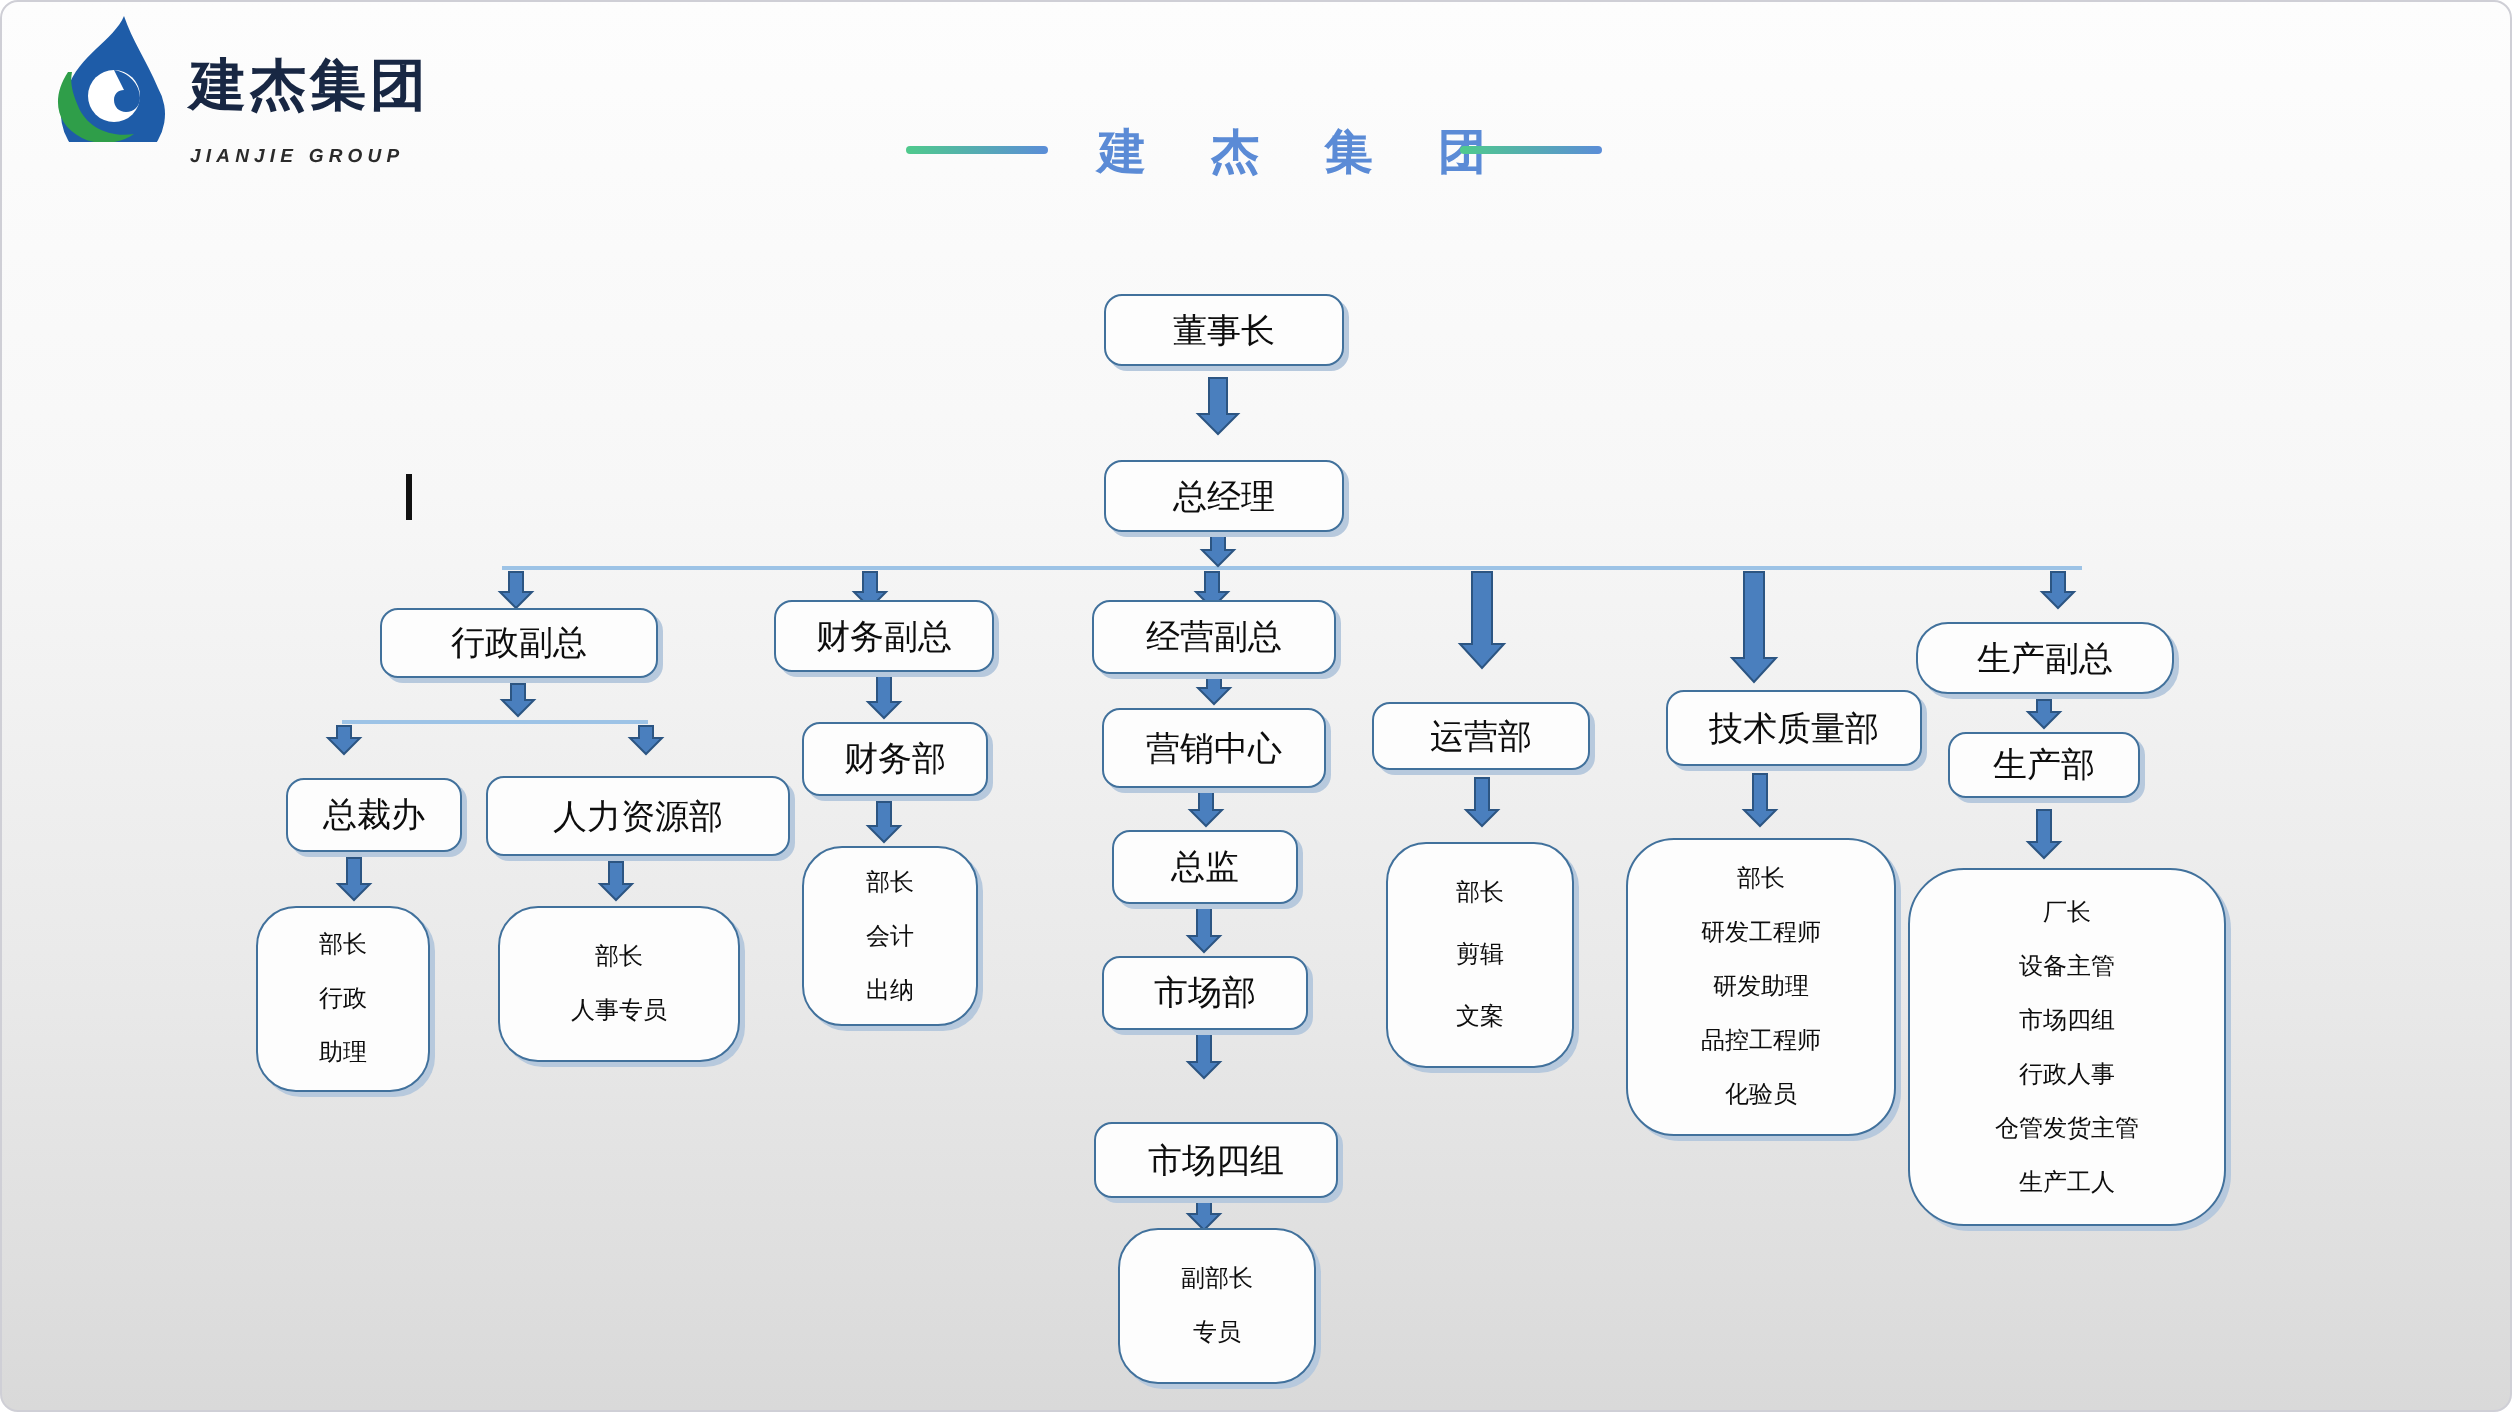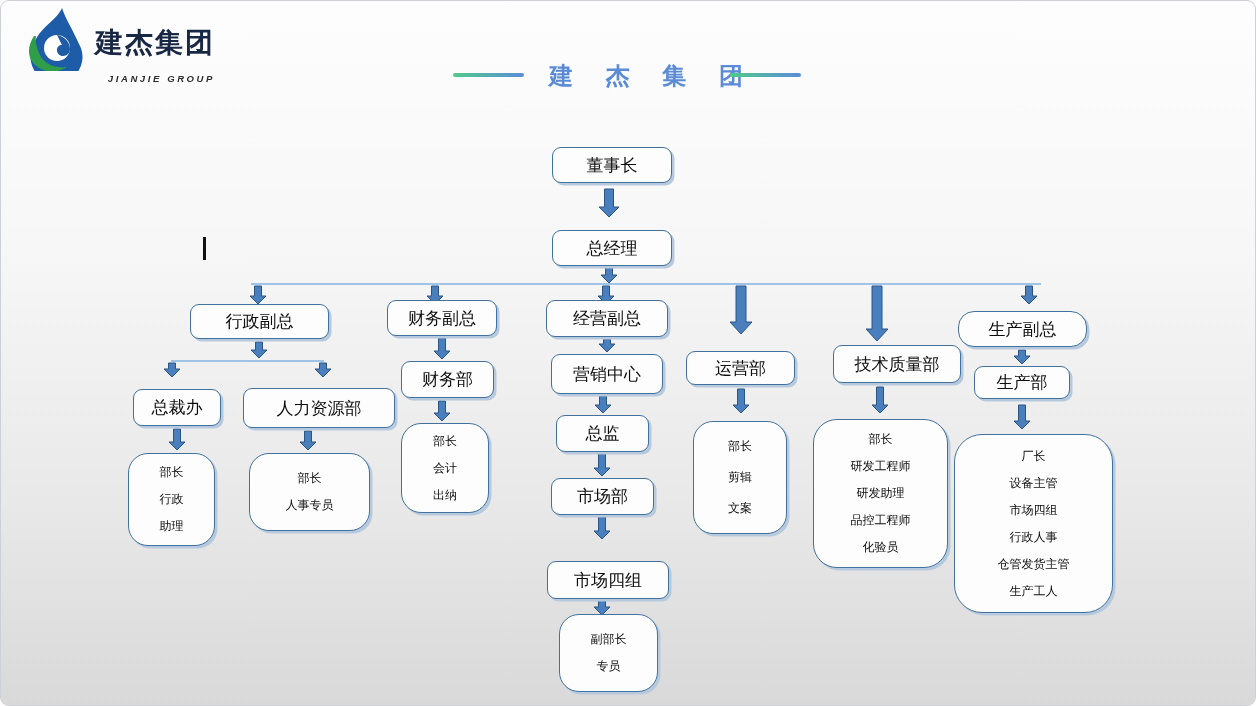--- a/index.html
+++ b/index.html
@@ -5,21 +5,21 @@
   html,body{margin:0;padding:0;background:#ffffff;}
   .stage{
     position:relative;width:1256px;height:706px;overflow:hidden;
     font-family:"Liberation Sans", sans-serif;
     background:linear-gradient(180deg,#fdfdfd 0%,#f7f7f7 35%,#e9e9e9 70%,#d9d9d9 100%);
     border:1px solid #cfcfd6;border-radius:9px;box-sizing:border-box;
   }
   
   .logo{position:absolute;left:22px;top:6px;display:flex;align-items:flex-start;}
   .logo svg{width:66px;height:64px;}
-  .logo-text{margin-left:6px;margin-top:22px;text-align:right;}
+  .logo-text{margin-left:6px;margin-top:22px;}
   .logo-cn{font-size:28px;font-weight:bold;color:#182743;letter-spacing:2px;line-height:28px;}
   .logo-en{font-size:9.5px;font-weight:bold;font-style:italic;color:#2b2b2b;letter-spacing:2.6px;margin-top:16px;}
   
   .title{
     position:absolute;left:548px;top:59px;width:170px;text-align:center;
     font-size:24px;font-weight:bold;color:#5b8bd6;letter-spacing:13px;white-space:nowrap;
   }
   .dash{position:absolute;top:72px;width:71px;height:4px;border-radius:2px;
         background:linear-gradient(90deg,#4fca8c,#5b8dd8);}
   .dash-left{left:452px;}
@@ -38,21 +38,21 @@
   }
   .leaf{border-radius:20px;font-size:12px;line-height:27px;}
   .n-chairman{left:551px;top:146px;width:120px;height:36px;}
   .n-gm{left:551px;top:229px;width:120px;height:36px;}
   .n-vp-admin{left:189px;top:303px;width:139px;height:35px;}
   .n-vp-finance{left:386px;top:299px;width:110px;height:36px;}
   .n-vp-business{left:545px;top:299px;width:122px;height:37px;}
   .n-dept-operations{left:685px;top:350px;width:109px;height:34px;}
   .n-dept-tech-quality{left:819px;top:344px;width:128px;height:38px;margin-left:13px;}
   .n-vp-production{left:957px;top:310px;width:129px;height:36px;border-radius:16px;}
-  .n-president-office{left:132px;top:388px;width:88px;height:37px;}
+  .n-president-office{left:142px;top:388px;width:88px;height:37px;}
   .n-dept-hr{left:242px;top:387px;width:152px;height:40px;}
   .n-staff-admin{left:127px;top:452px;width:87px;height:93px;}
   .n-staff-hr{left:248px;top:452px;width:121px;height:78px;}
   .n-dept-finance{left:400px;top:360px;width:93px;height:37px;}
   .n-staff-finance{left:400px;top:422px;width:88px;height:90px;}
   .n-marketing-center{left:550px;top:353px;width:112px;height:40px;}
   .n-director{left:555px;top:414px;width:93px;height:37px;}
   .n-dept-market{left:550px;top:477px;width:103px;height:37px;}
   .n-market-group4{left:546px;top:560px;width:122px;height:38px;}
   .n-staff-market{left:558px;top:613px;width:99px;height:78px;}

